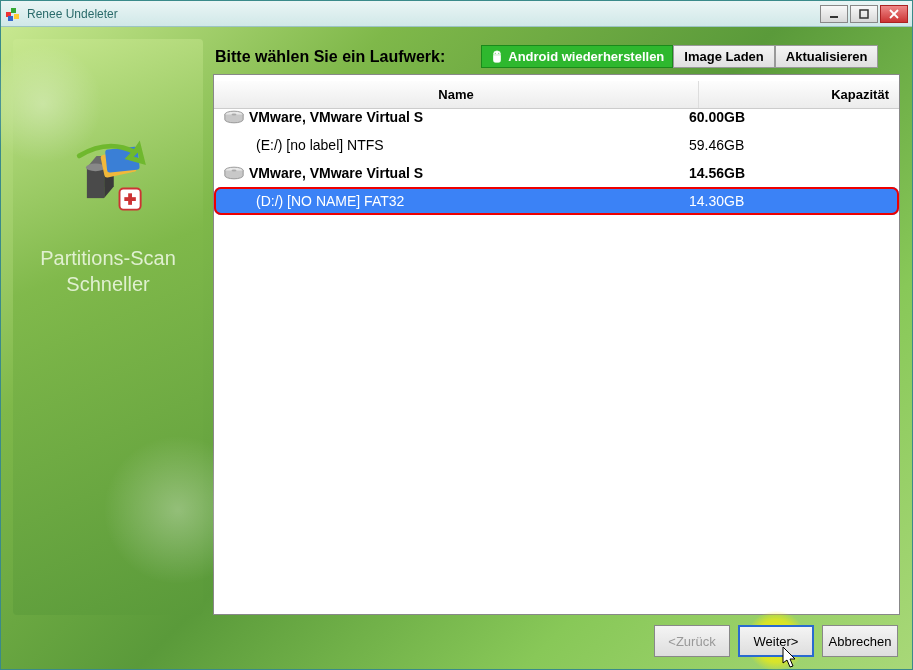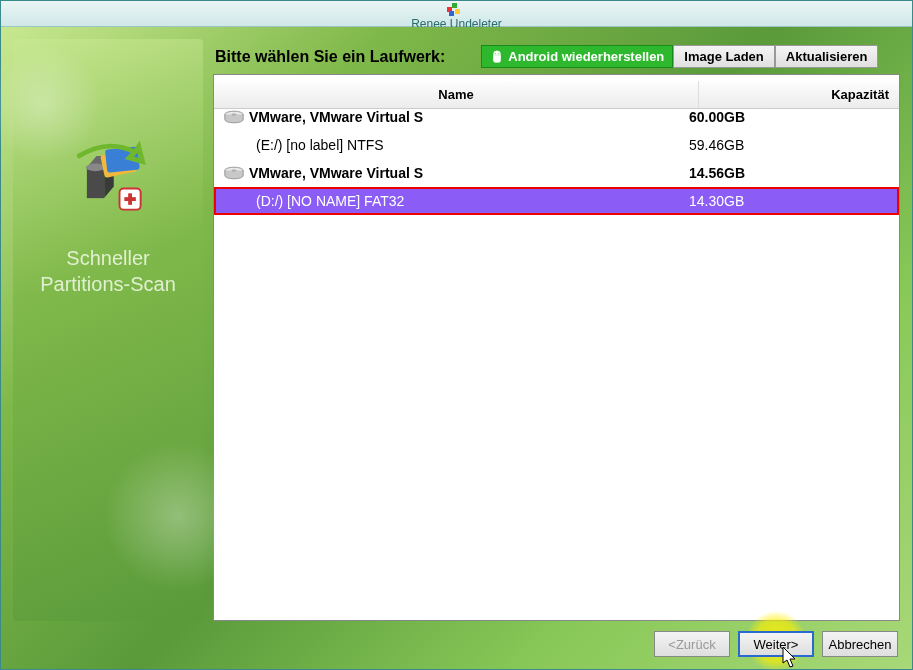--- a/index.html
+++ b/index.html
@@ -11,21 +11,20 @@
   display: flex; flex-direction: column;
   position: relative;
 }
 
 .titlebar {
   height: 26px;
   background: linear-gradient(to bottom, #eaf5f5, #d0e8e8);
   border-bottom: 1px solid #9cc4c4;
   display: flex; align-items: center;
   padding: 0 4px;
-  flex-direction: column;
 }
 .titlebar .app-icon { width: 16px; height: 16px; margin-right: 6px; position: relative; }
 .titlebar .title { color: #2a6b6b; font-size: 12px; flex: 1; }
 .window-controls { display: flex; gap: 2px; }
 .window-controls .ctrl {
   width: 28px; height: 18px;
   border: 1px solid #888;
   background: linear-gradient(to bottom, #f8f8f8, #d8d8d8);
   display: flex; align-items: center; justify-content: center;
   font-size: 11px; cursor: pointer;
@@ -114,33 +113,33 @@
 .row {
   display: flex; align-items: center;
   padding: 6px 10px;
   font-size: 14px;
 }
 .row .name-cell { flex: 1; display: flex; align-items: center; gap: 5px; }
 .row .cap-cell { width: 200px; }
 .row.disk { font-weight: bold; }
 .row.partition .name-cell { padding-left: 32px; }
 .row.selected {
-  background: #8b5cf6; color: #fff;
-  outline: 2px solid #e00; outline-offset: -2px;
+  background: #3b82f6; color: #fff;
+  outline: 2px solid #e00; outline-offset: -2px; border-radius: 7px;
 }
 
 .disk-icon { width: 20px; height: 14px; }
 
 .footer {
   display: flex; justify-content: flex-end; gap: 8px;
   padding: 10px 2px 0 2px;
   position: relative;
 }
 .footer .ft-btn {
-  min-width: 76px; height: 26px;
+  min-width: 76px; height: 32px;
   border: 1px solid #888;
   background: linear-gradient(to bottom, #f4f4f4, #dedede);
   font-size: 13px; cursor: pointer;
   display: flex; align-items: center; justify-content: center;
 }
 .footer .ft-btn.disabled { color: #999; cursor: default; }
 .footer .ft-btn.primary {
   border: 2px solid #2a6ad0;
   position: relative; z-index: 2;
 }
@@ -204,22 +203,22 @@
             <ellipse cx="37" cy="40" rx="10" ry="4" fill="#888"></ellipse>
             <rect x="44" y="24" width="34" height="24" rx="3" fill="#f2b83a" transform="rotate(-12 60 36)"></rect>
             <rect x="48" y="20" width="34" height="24" rx="3" fill="#3a7fd6" transform="rotate(-6 64 32)"></rect>
             <path d="M20 28 Q50 10 78 24 L72 30 L86 34 L82 18 L78 24" fill="none" stroke="#6fb82e" stroke-width="5" stroke-linecap="round"></path>
             <rect x="62" y="62" width="22" height="22" rx="4" fill="#fff" stroke="#c33" stroke-width="2"></rect>
             <line x1="73" y1="67" x2="73" y2="79" stroke="#c33" stroke-width="4"></line>
             <line x1="67" y1="73" x2="79" y2="73" stroke="#c33" stroke-width="4"></line>
           </svg>
         </div>
         <div class="sidebar-label">
+          <div>Partitions-Scan</div>
           <div>Schneller</div>
-          <div>Partitions-Scan</div>
         </div>
       </div>
 
       <div class="right-panel">
         <div class="top-bar">
           <span class="prompt">Bitte wählen Sie ein Laufwerk:</span>
           <button class="android-btn">
             <svg width="14" height="14" viewBox="0 0 16 16">
                 <path d="M4 6 h8 v6 a2 2 0 0 1 -2 2 h-4 a2 2 0 0 1 -2 -2 Z M4 5 a4 4 0 0 1 8 0 Z M5 2 l1 1.5 M11 2 l-1 1.5" fill="#fff" stroke="#fff" stroke-width="0.8"></path>
                 <circle cx="6" cy="3.8" r="0.6" fill="#2eb82e"></circle>

